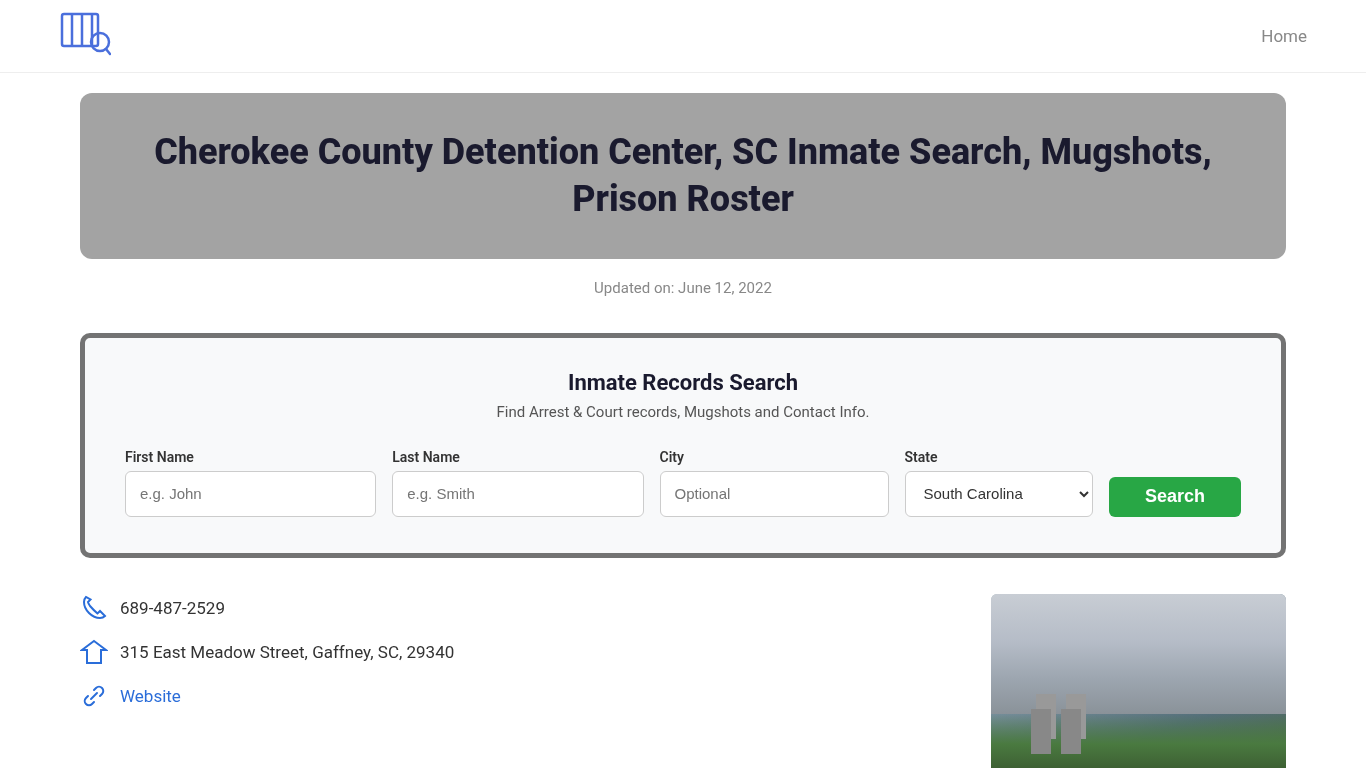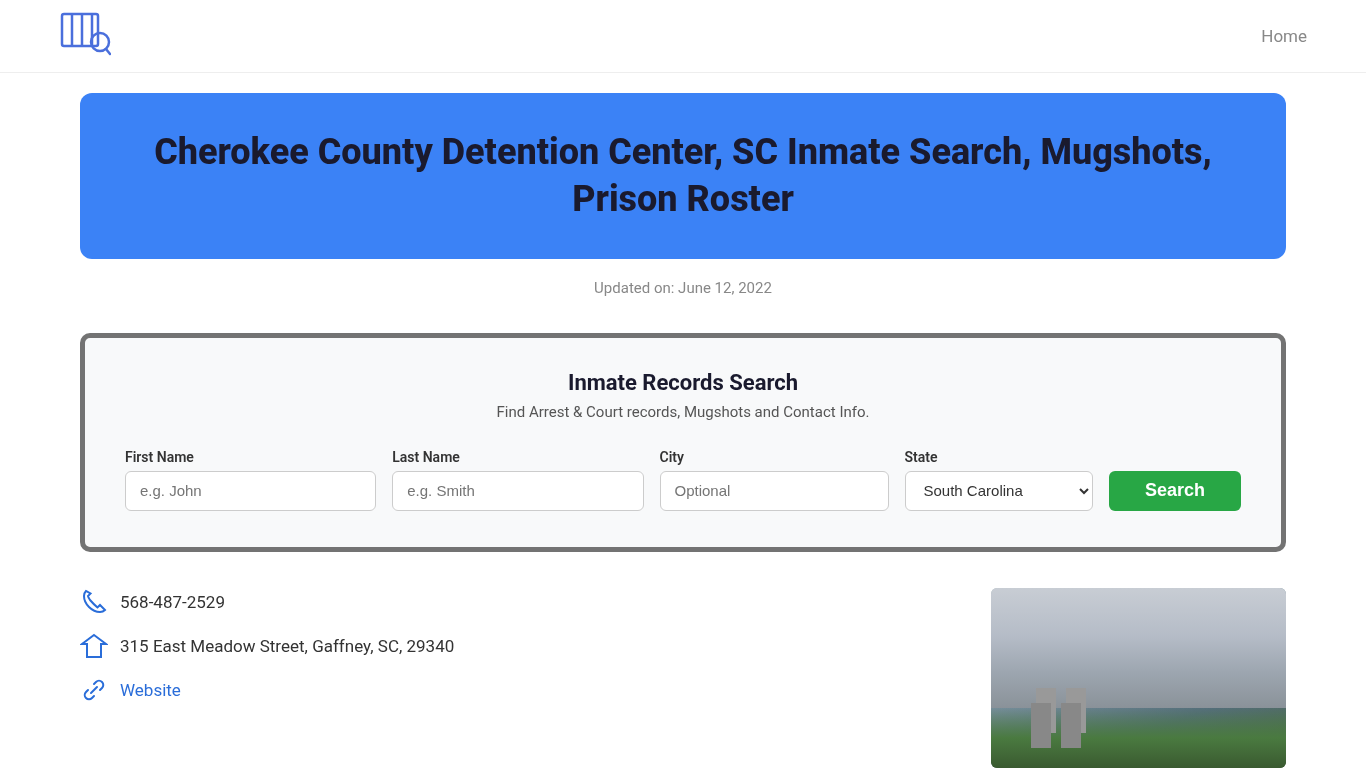--- a/index.html
+++ b/index.html
@@ -37,21 +37,21 @@
 
     .nav-home {
       color: #888;
       font-size: 17px;
       text-decoration: none;
       cursor: pointer;
     }
 
     
     .hero-banner {
-      background: #3b82f6;
+      background: #a3a3a3;
       border-radius: 12px;
       margin: 20px 80px;
       padding: 36px 40px;
       text-align: center;
     }
 
     .hero-title {
       font-size: 36px;
       font-weight: 800;
       color: #1a1a2e;
@@ -102,21 +102,21 @@
     }
 
     .field-group label {
       font-size: 14px;
       font-weight: 600;
       color: #333;
     }
 
     .field-group input,
     .field-group select {
-      height: 40px;
+      height: 46px;
       border: 1px solid #ccc;
       border-radius: 6px;
       padding: 0 14px;
       font-size: 15px;
       color: #aaa;
       background: #fff;
       outline: none;
     }
 
     .field-firstname {
@@ -330,21 +330,21 @@
   </div>
 </div>
 
 <div class="info-section">
   <div class="contact-info">
 
     <div class="contact-row">
       <svg class="contact-icon" viewBox="0 0 28 28" fill="none" xmlns="http://www.w3.org/2000/svg">
         <path d="M6 3C6 3 4 5 4 8C4 16 12 24 20 24C23 24 25 22 25 22L20 17L17.5 19.5C17.5 19.5 13.5 16 10 12C8.5 10 8 8 8 8L10.5 5.5L6 3Z" stroke="#2a6dd9" stroke-width="2" fill="none"></path>
       </svg>
-      <span>568-487-2529</span>
+      <span>689-487-2529</span>
     </div>
 
     <div class="contact-row">
       <svg class="contact-icon" viewBox="0 0 28 28" fill="none" xmlns="http://www.w3.org/2000/svg">
         <polygon points="14,3 26,12 21,12 21,25 7,25 7,12 2,12" stroke="#2a6dd9" stroke-width="2" fill="none"></polygon>
       </svg>
       <span>315 East Meadow Street, Gaffney, SC, 29340</span>
     </div>
 
     <div class="contact-row">

